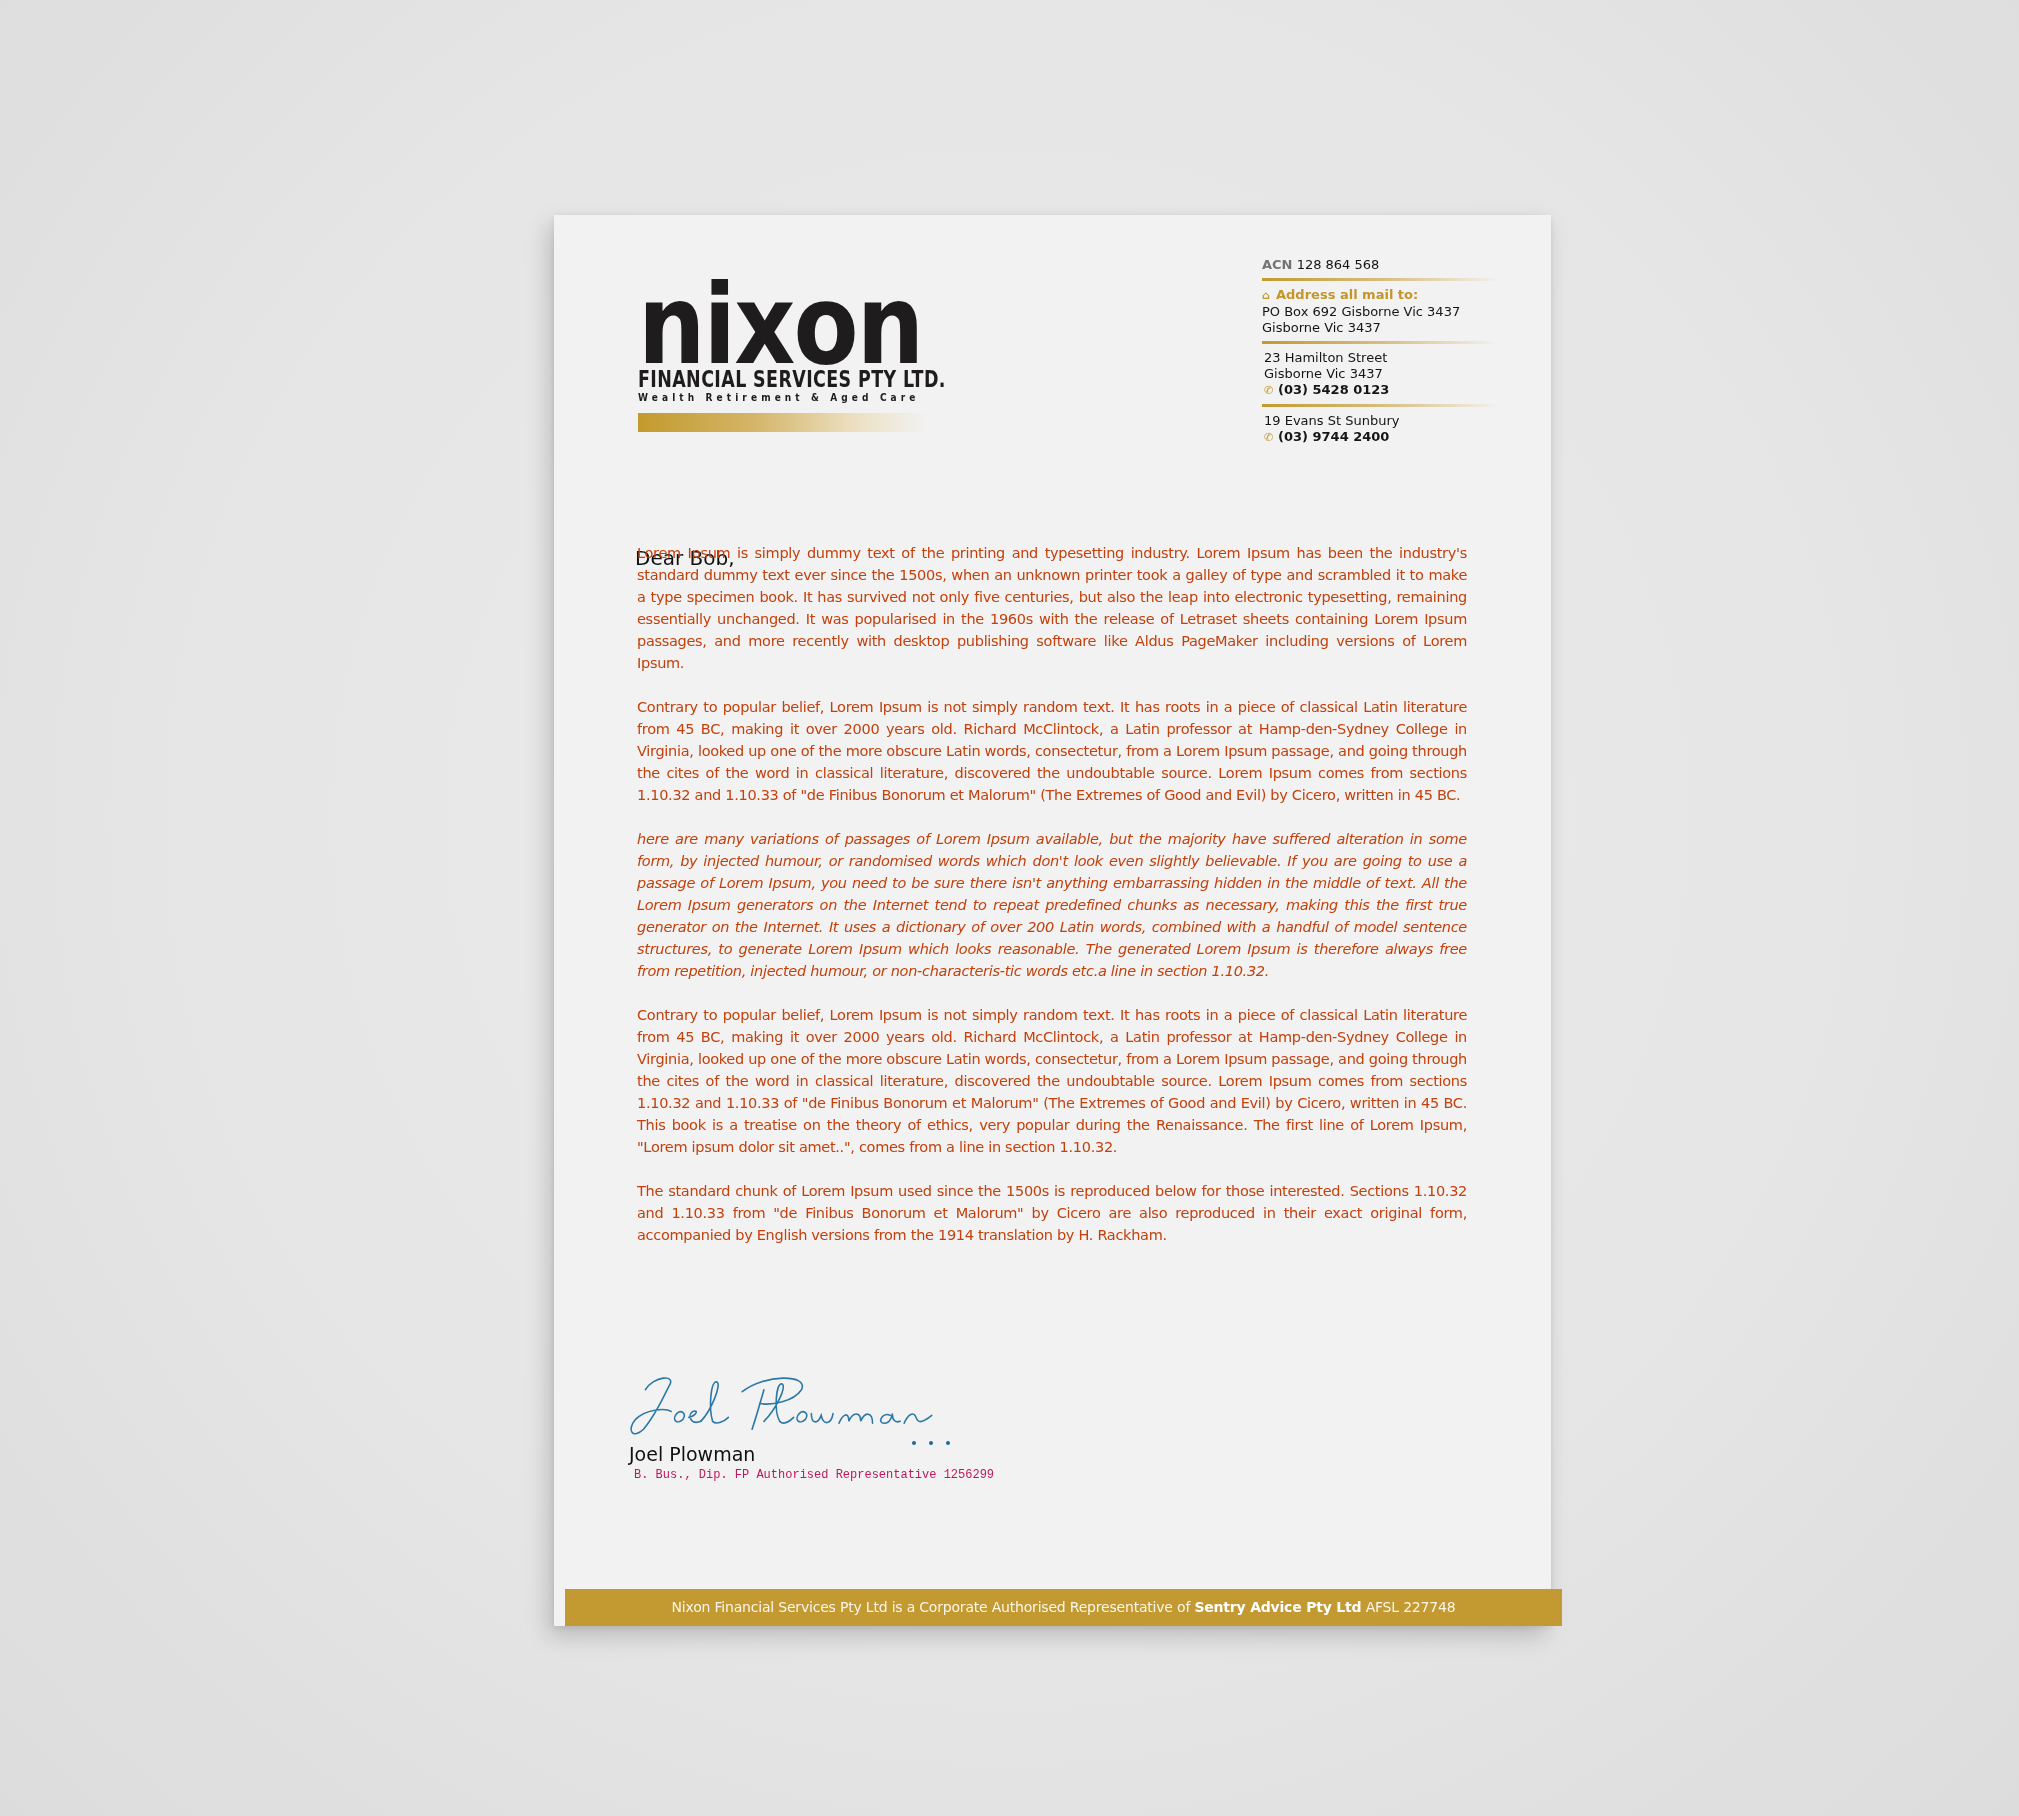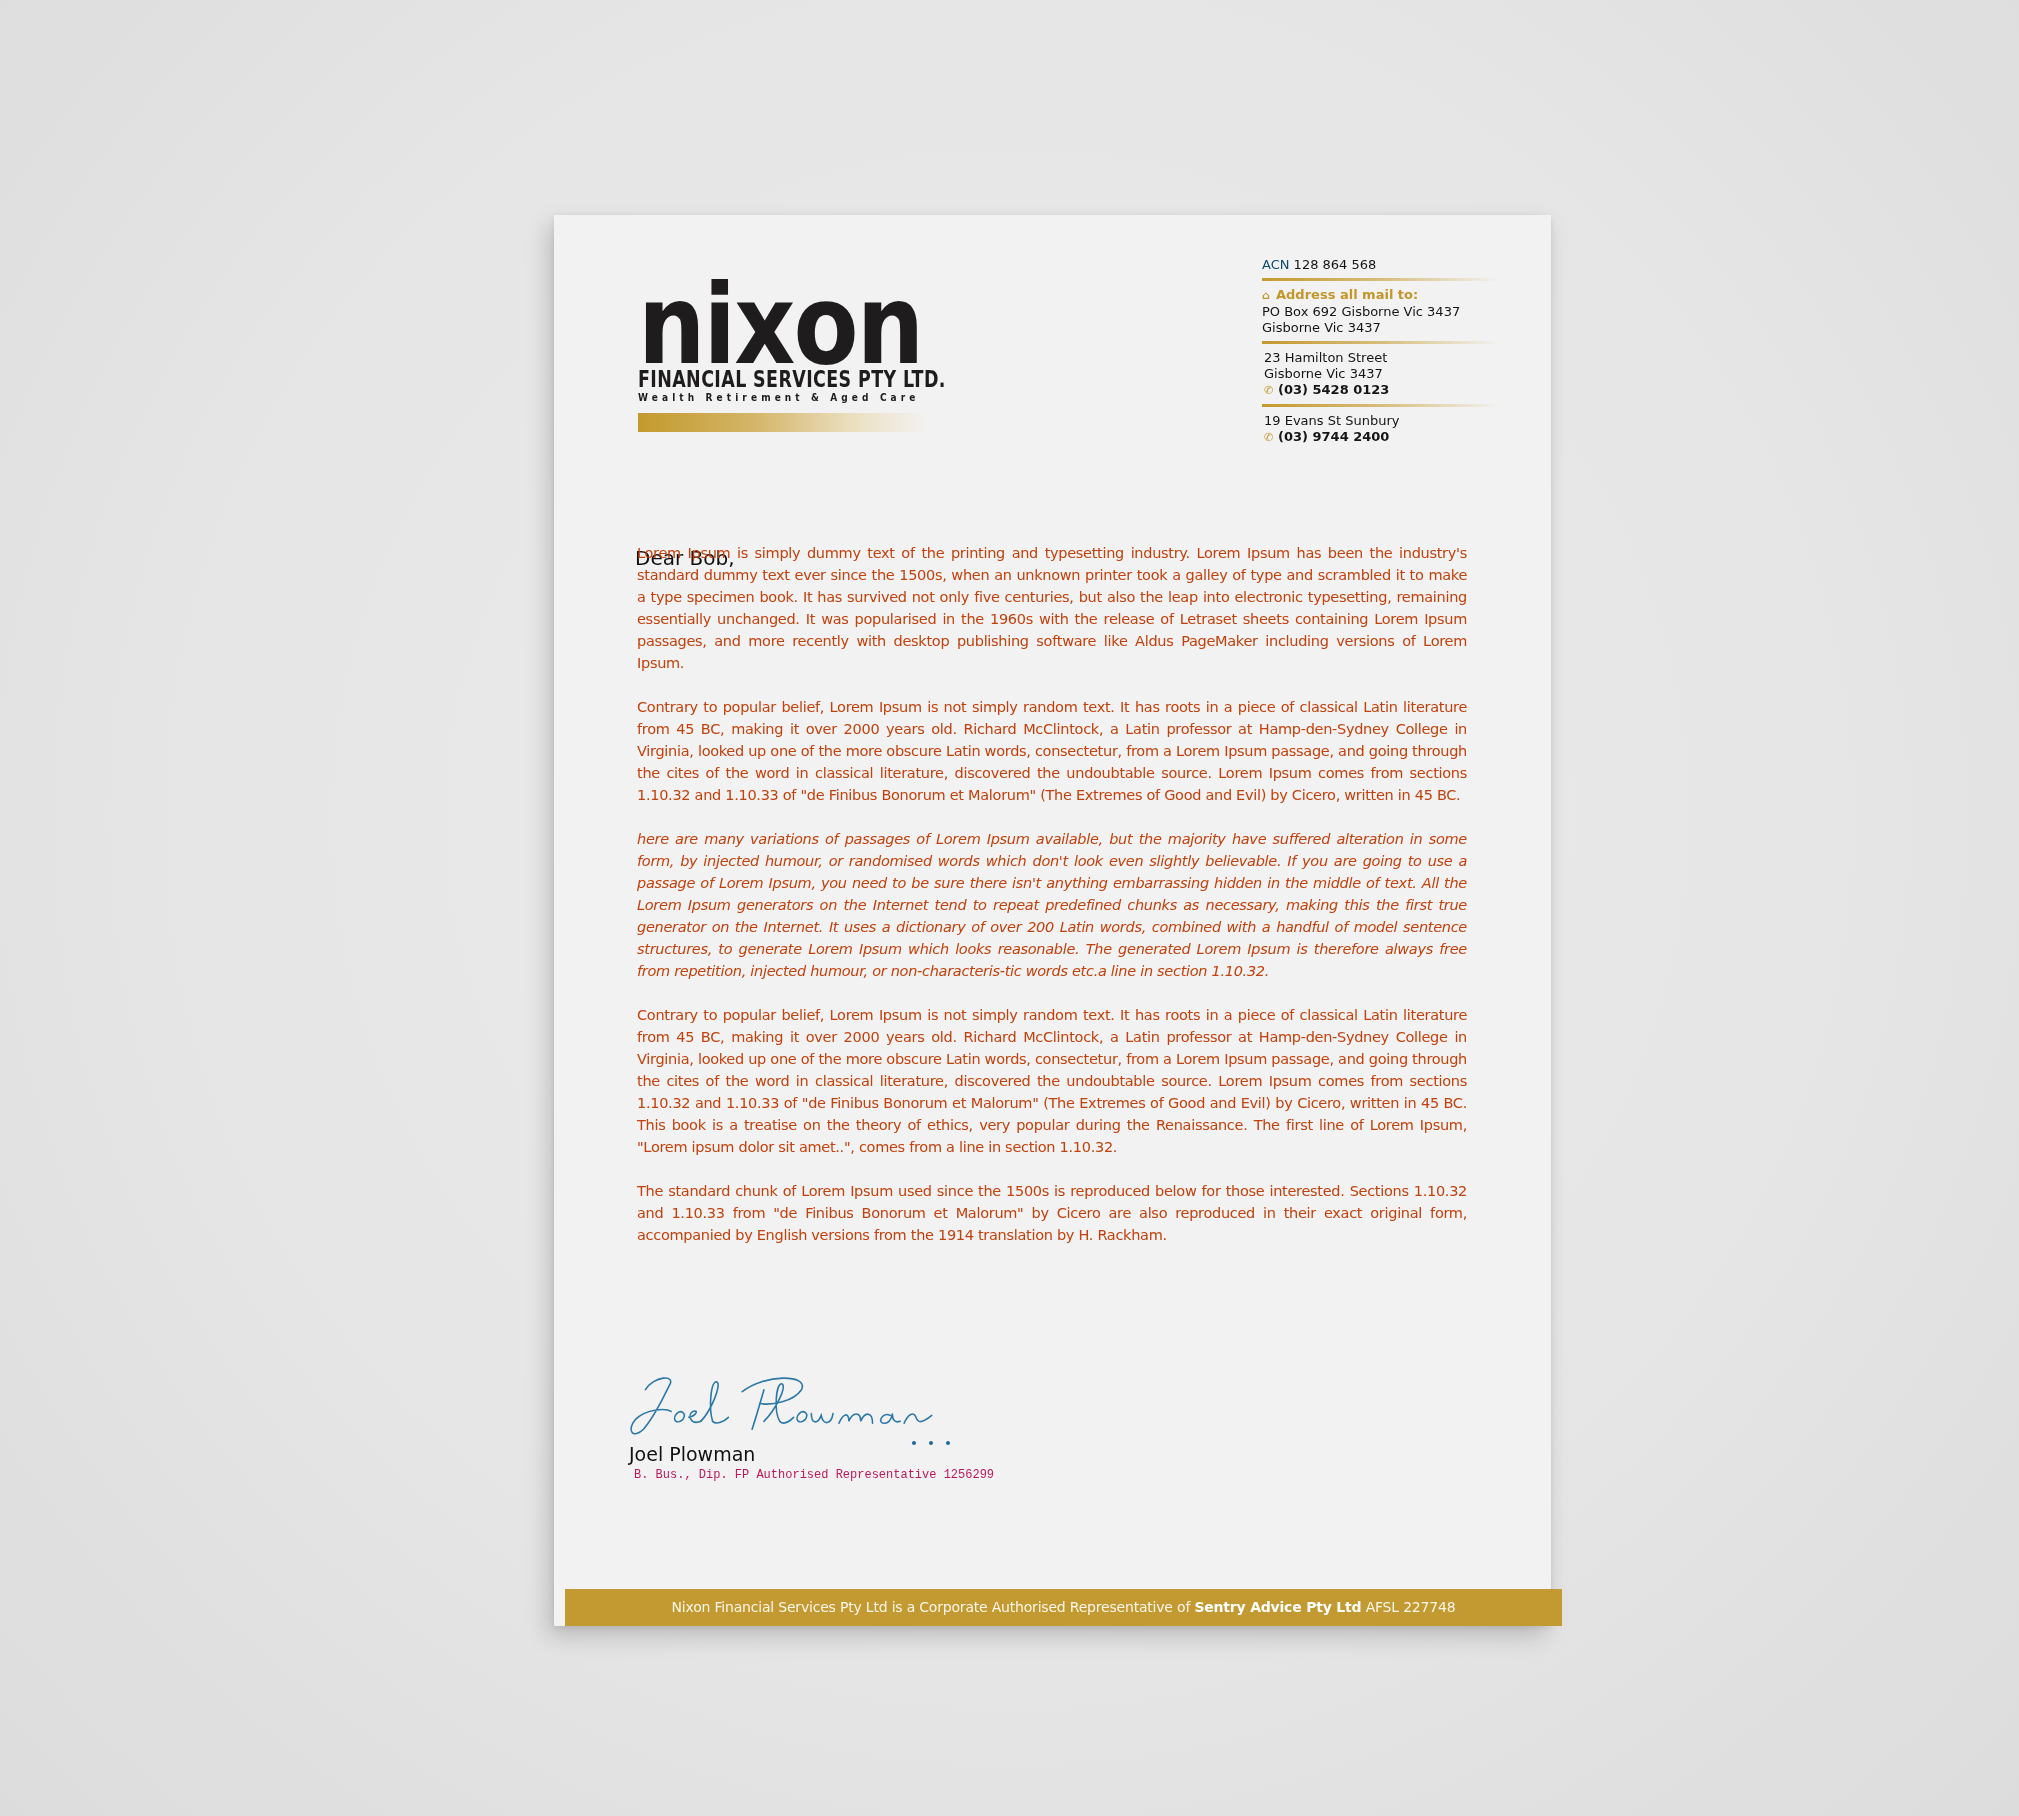--- a/index.html
+++ b/index.html
@@ -78,22 +78,22 @@
     position: absolute;
     left: 708px;
     top: 42px;
     width: 238px;
     font-family: "DejaVu Sans", sans-serif;
     font-size: 13px;
     color: #151515;
     line-height: 16px;
   }
   .contact .acn-label {
-    color: #0c4a6e;
-    font-weight: normal;
+    color: #737373;
+    font-weight: bold;
   }
   .contact .sep {
     height: 3px;
     margin: 5px 0 6px 0;
     background: linear-gradient(90deg, #c39a2d 0%, #d7bd7c 50%, rgba(242,242,242,0) 100%);
   }
   .contact .gold-head {
     color: #c3962a;
     font-weight: bold;
   }

